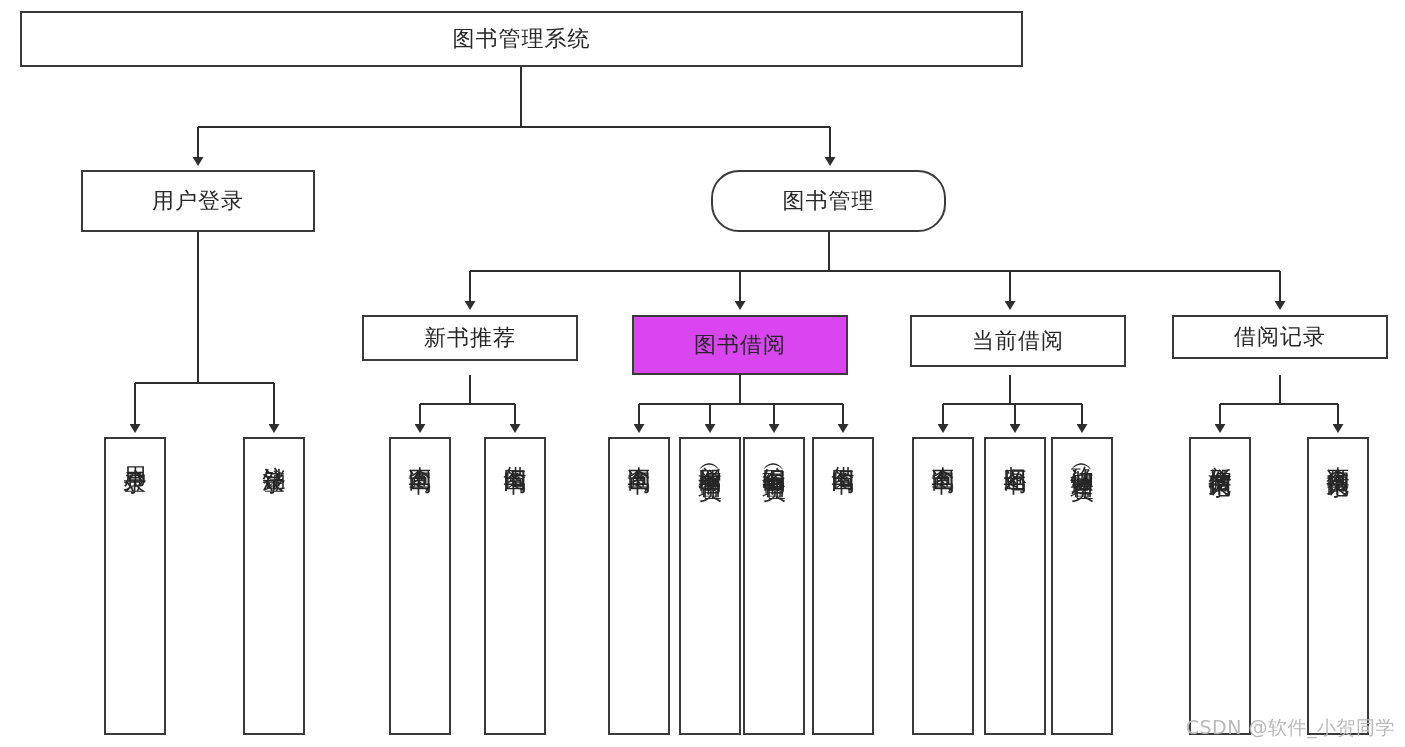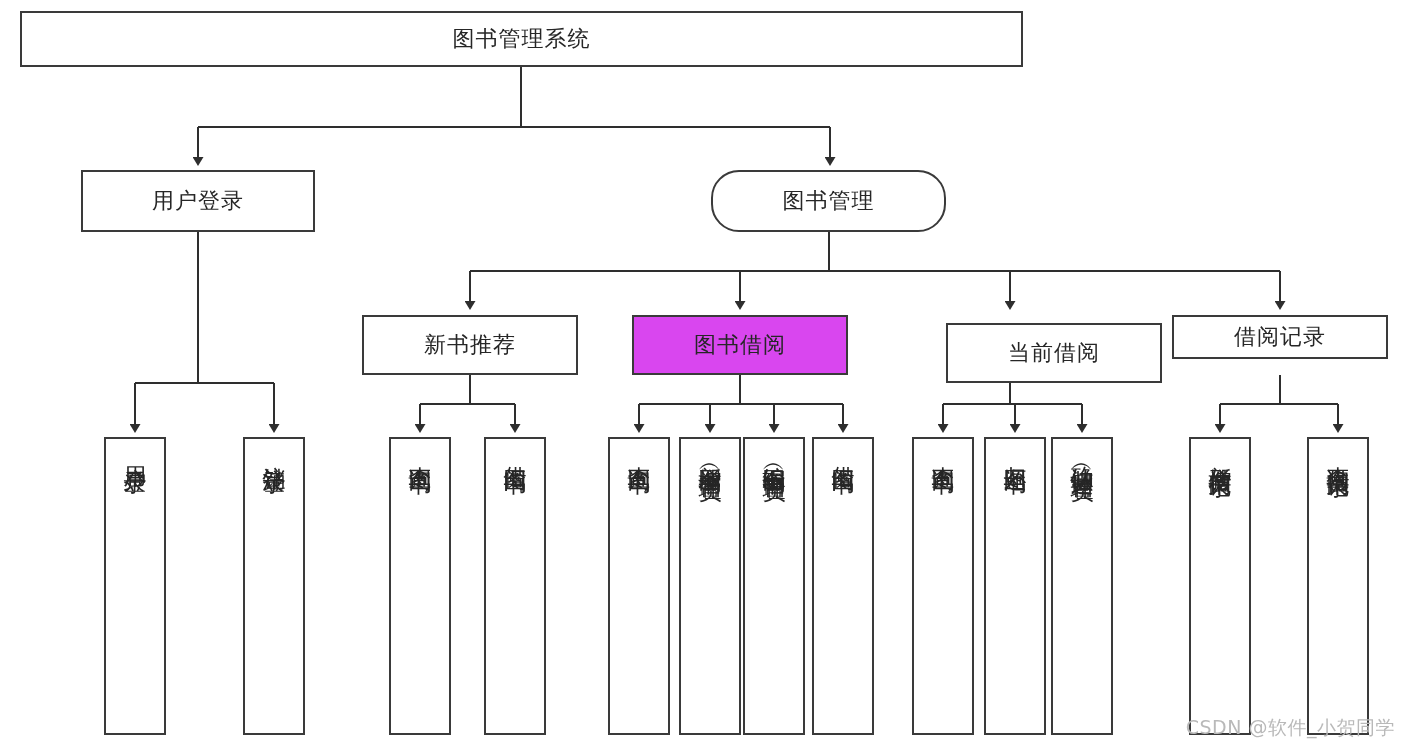--- a/index.html
+++ b/index.html
@@ -128,27 +128,27 @@
     <span class="node-label">图书管理系统</span>
   </div>
 
   <div class="node horiz" style="left: 81px; top: 170px; width: 234px; height: 62px; border-color: rgb(58, 58, 58); background: rgb(255, 255, 255); color: rgb(38, 38, 38);">
     <span class="node-label">用户登录</span>
   </div>
   <div class="node horiz" style="left: 711px; top: 170px; width: 235px; height: 62px; border-color: rgb(58, 58, 58); background: rgb(255, 255, 255); color: rgb(38, 38, 38); border-radius: 28px;">
     <span class="node-label">图书管理</span>
   </div>
 
-  <div class="node horiz" style="left: 362px; top: 315px; width: 216px; height: 60px; border-color: rgb(58, 58, 58); background: rgb(255, 255, 255); color: rgb(38, 38, 38);">
+  <div class="node horiz" style="left: 362px; top: 315px; width: 216px; height: 46px; border-color: rgb(58, 58, 58); background: rgb(255, 255, 255); color: rgb(38, 38, 38);">
     <span class="node-label">新书推荐</span>
   </div>
   <div class="node horiz" style="left: 632px; top: 315px; width: 216px; height: 60px; border-color: rgb(58, 58, 58); background: #d946ef; color: rgb(38, 38, 38);">
     <span class="node-label">图书借阅</span>
   </div>
-  <div class="node horiz" style="left: 946px; top: 315px; width: 216px; height: 60px; border-color: rgb(58, 58, 58); background: rgb(255, 255, 255); color: rgb(38, 38, 38); margin-top: 8px;">
+  <div class="node horiz" style="left: 910px; top: 315px; width: 216px; height: 52px; border-color: rgb(58, 58, 58); background: rgb(255, 255, 255); color: rgb(38, 38, 38);">
     <span class="node-label">当前借阅</span>
   </div>
   <div class="node horiz" style="left: 1172px; top: 315px; width: 216px; height: 44px; border-color: rgb(58, 58, 58); background: rgb(255, 255, 255); color: rgb(38, 38, 38);">
     <span class="node-label">借阅记录</span>
   </div>
 
   <div class="node vert" style="left: 104px; top: 437px; width: 62px; height: 298px; border-color: rgb(58, 58, 58); background: rgb(255, 255, 255); color: rgb(38, 38, 38);">
     <span class="node-label">用户登录</span>
   </div>
   <div class="node vert" style="left: 243px; top: 437px; width: 62px; height: 298px; border-color: rgb(58, 58, 58); background: rgb(255, 255, 255); color: rgb(38, 38, 38);">

